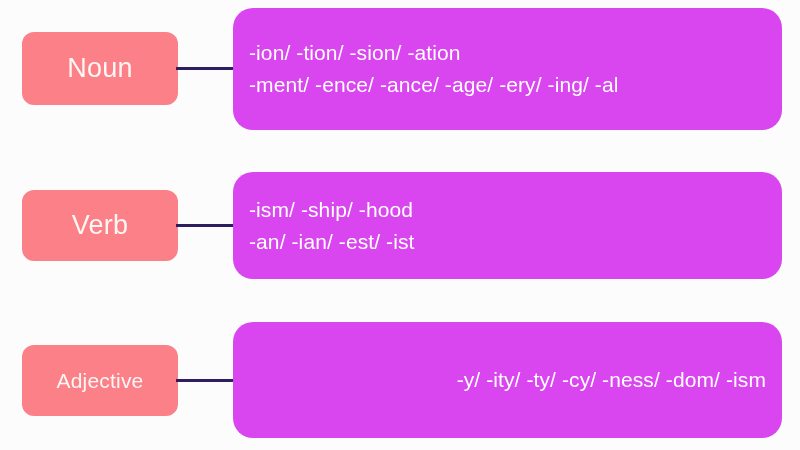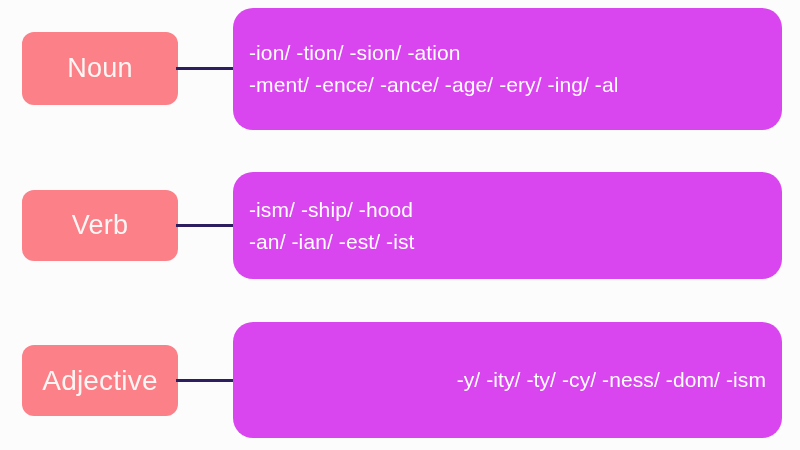--- a/index.html
+++ b/index.html
@@ -77,21 +77,21 @@
 
   
   #row-verb .pos-label   { top: 190px; height: 71px; }
   #row-verb .connector   { top: 224px; }
   #row-verb .suffix-box  { top: 172px; height: 107px; }
 
   
   #row-adjective .pos-label  { top: 345px; height: 71px; }
   #row-adjective .connector  { top: 379px; }
   #row-adjective .suffix-box { top: 322px; height: 116px; align-items: flex-end; }
-  #row-adjective .pos-label-text { font-size: 28px; }
+  #row-adjective .pos-label-text { font-size: 21px; }
 </style>
 </head>
 <body>
 
 <div class="canvas">
 
   <div class="row" id="row-noun">
     <div class="pos-label">
       <span class="pos-label-text">Noun</span>
     </div>

